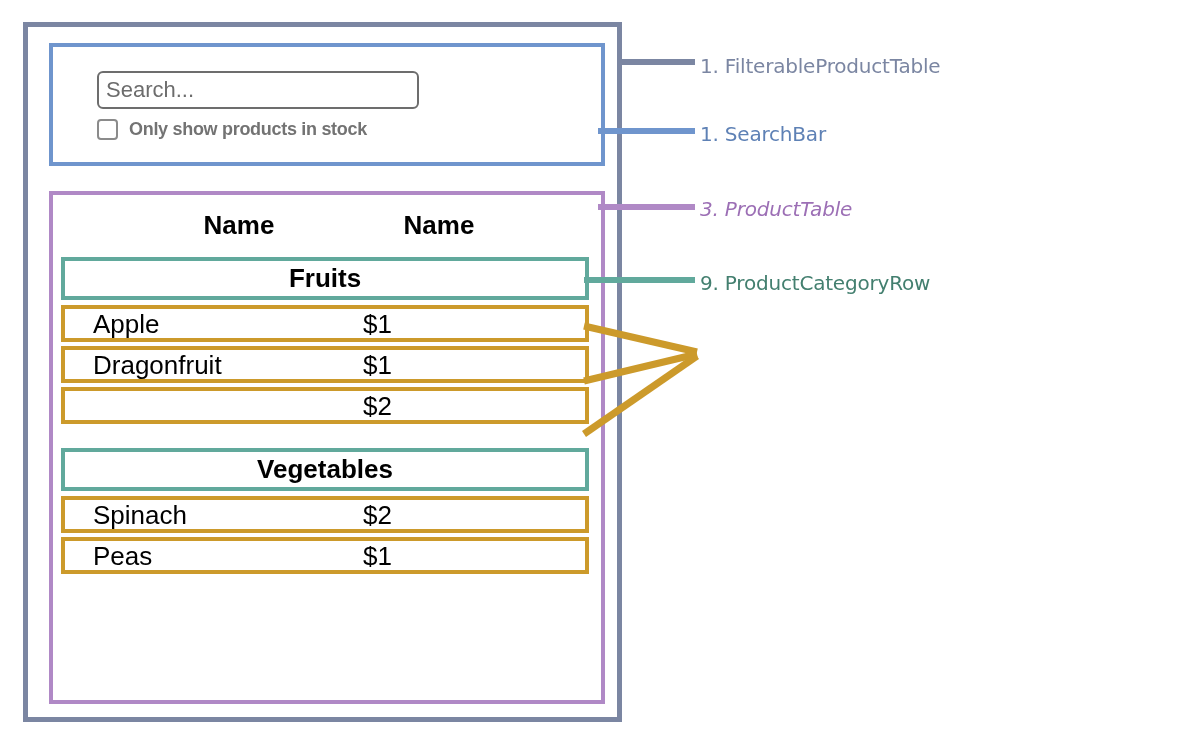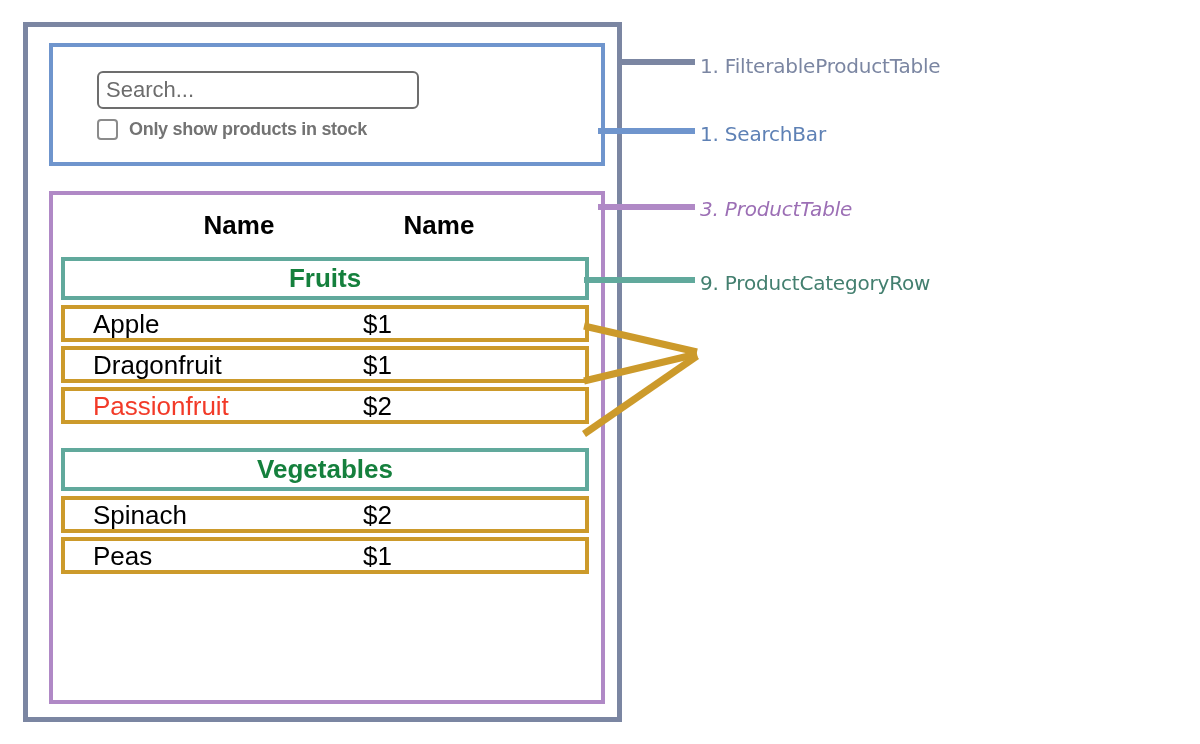--- a/index.html
+++ b/index.html
@@ -143,21 +143,21 @@
     border: 4px solid #61a99c;
     background: #ffffff;
     display: flex;
     align-items: center;
     justify-content: center;
     margin-bottom: 5px;
   }
   .category-row .label {
     font-size: 26px;
     font-weight: 700;
-    color: #15803d;
+    color: #000000;
   }
 
   
   .product-row {
     box-sizing: border-box;
     width: 528px;
     height: 37px;
     border: 4px solid #cc9a2b;
     background: #ffffff;
     position: relative;
@@ -242,21 +242,20 @@
           <span class="pname">Apple</span>
           <span class="pprice">$1</span>
         </div>
 
         <div class="product-row">
           <span class="pname">Dragonfruit</span>
           <span class="pprice">$1</span>
         </div>
 
         <div class="product-row">
-          <span class="pname out-of-stock">Passionfruit</span>
           <span class="pprice">$2</span>
         </div>
 
         <div class="row-gap"></div>
 
         <div class="category-row">
           <span class="label">Vegetables</span>
         </div>
 
         <div class="product-row">

